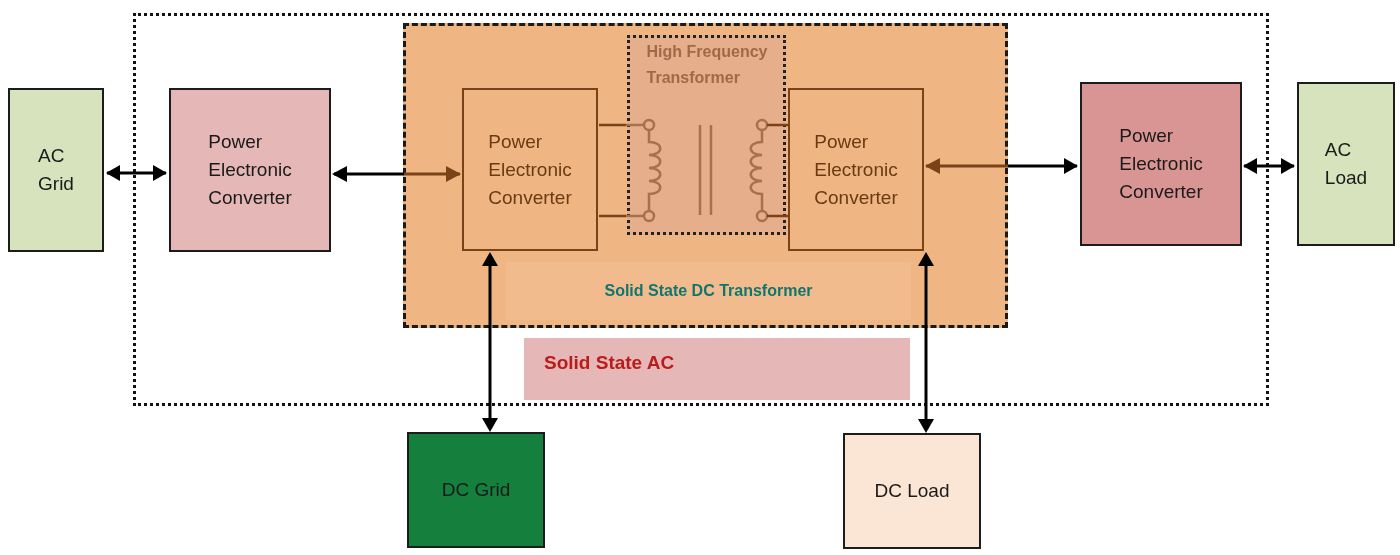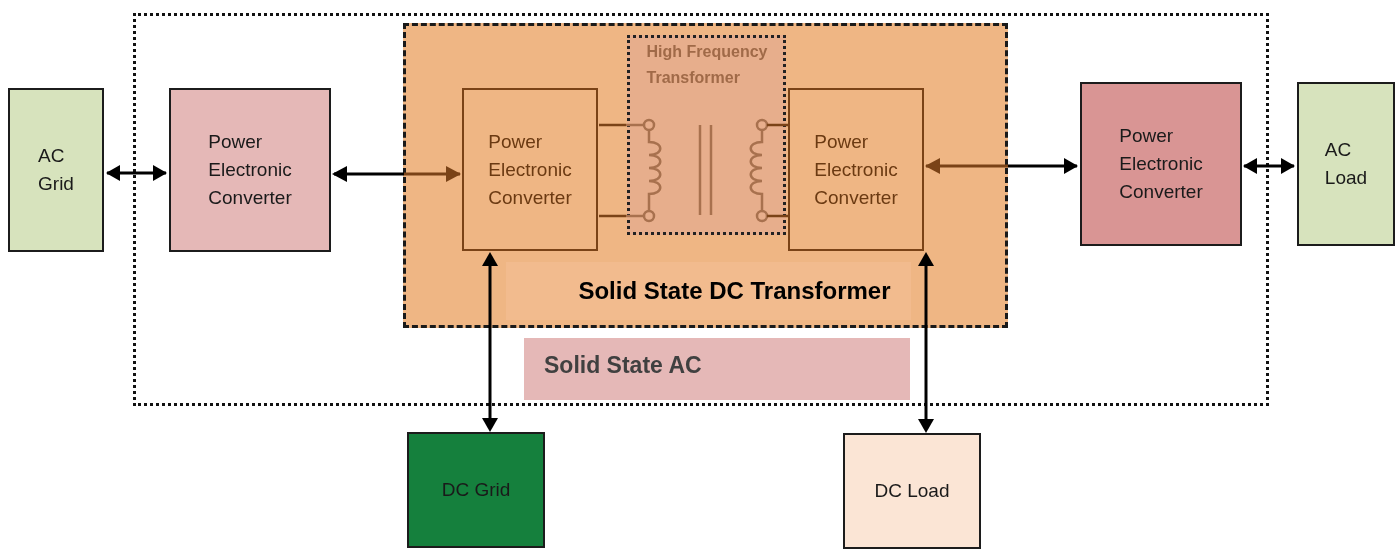--- a/index.html
+++ b/index.html
@@ -13,28 +13,28 @@
   svg { position:absolute; left:0; top:0; }
 </style>
 </head>
 <body>
 
 <div class="abs" style="left:133px;top:13px;width:1136px;height:393px;border:3px dotted #111;"></div>
 
 <div class="abs" style="left:403px;top:23px;width:605px;height:305px;border:3px dashed #1a1a1a;background:#efb684;"></div>
 
 <div class="abs" style="left:506px;top:262px;width:405px;height:58px;background:#f2bb8e;"></div>
-<div class="abs box" style="left:532px;top:262px;width:405px;height:58px;font-weight:bold;font-size:24px;color:#000000;">Solid State DC Transformer</div>
+<div class="abs box" style="left:506px;top:262px;width:405px;height:58px;font-weight:bold;font-size:16px;color:#0f766e;">Solid State DC Transformer</div>
 
 <div class="abs" style="left:627px;top:35px;width:159px;height:200px;border:3px dotted #222;background:#e7ae8c;"></div>
 <div class="abs box" style="left:630px;top:37px;width:154px;height:56px;font-weight:bold;font-size:16px;line-height:26px;color:#a06a48;">High Frequency
 Transformer</div>
 
 <div class="abs" style="left:524px;top:338px;width:386px;height:62px;background:#e5b8b7;"></div>
-<div class="abs" style="left:544px;top:352px;font-weight:bold;font-size:23px;color:#404040;">Solid State AC</div>
+<div class="abs" style="left:544px;top:352px;font-weight:bold;font-size:19px;color:#b91c1c;">Solid State AC</div>
 
 <div class="abs box blk" style="left:8px;top:88px;width:96px;height:164px;background:#d7e3bd;">AC
 Grid</div>
 
 <div class="abs box blk" style="left:169px;top:88px;width:162px;height:164px;background:#e5b8b7;">Power
 Electronic
 Converter</div>
 
 <div class="abs box brn" style="left:462px;top:88px;width:136px;height:163px;background:#efb684;">Power
 Electronic

